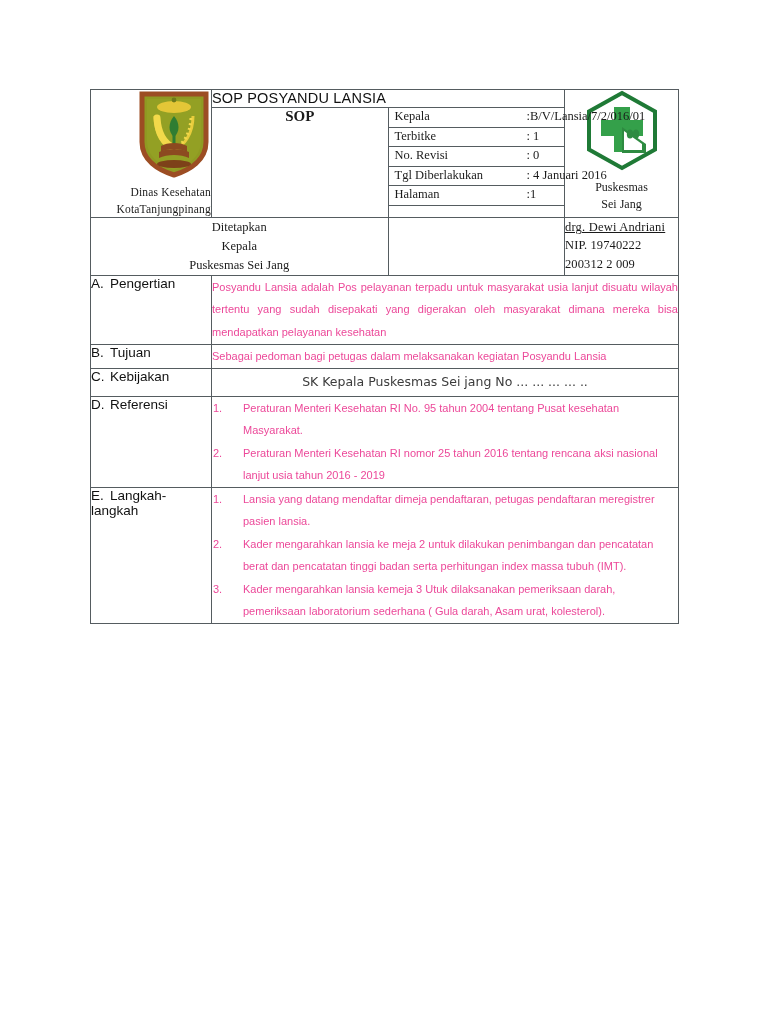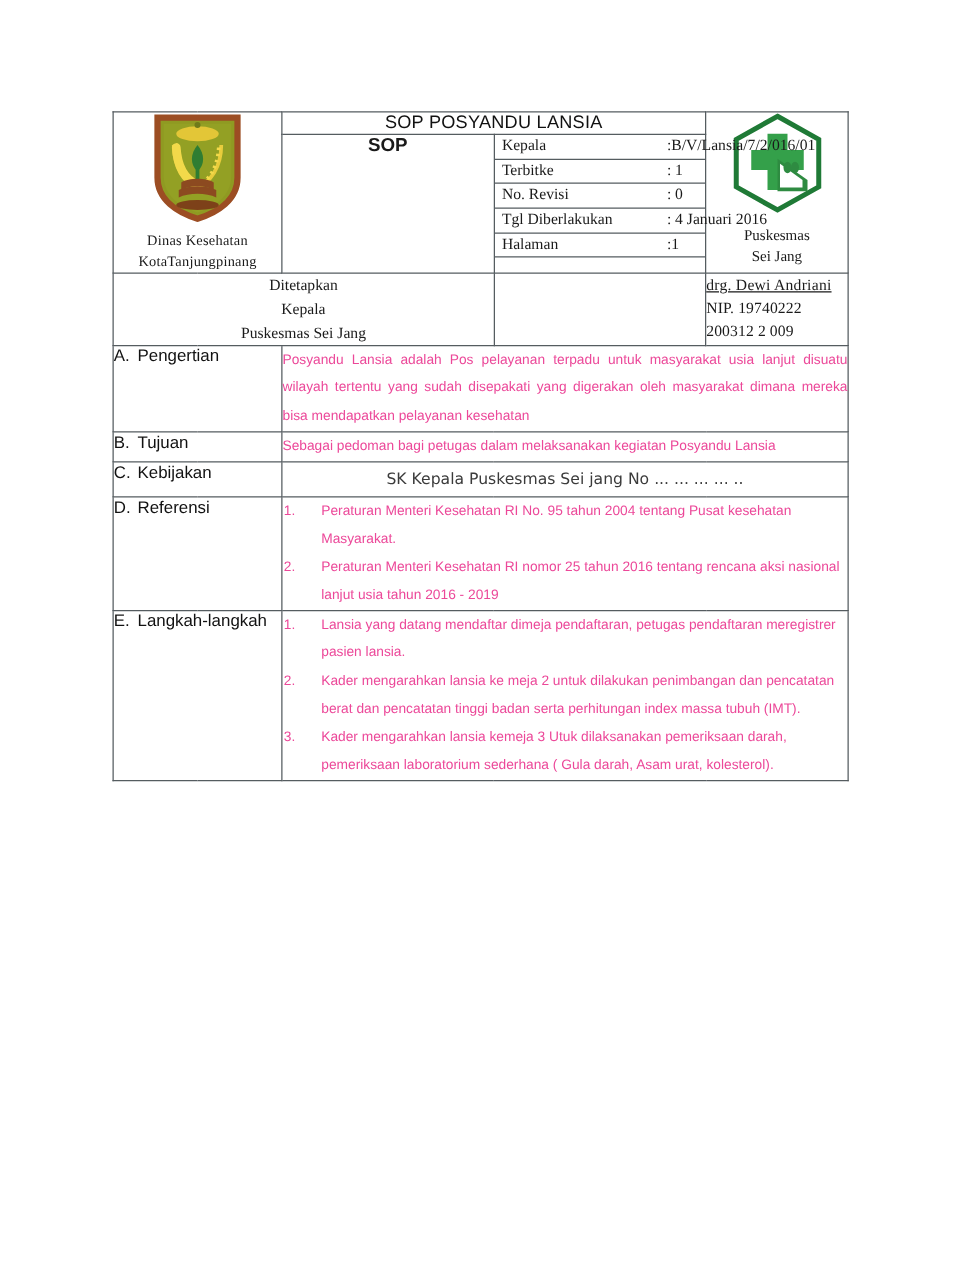--- a/index.html
+++ b/index.html
@@ -29,46 +29,46 @@
     table-layout: fixed;
   }
   .doc-table td {
     border: 1px solid #555c60;
     vertical-align: top;
     padding: 0;
   }
 
   
   .logo-cell {
-    width: 135px;
-    text-align: center;
+    width: 121px;
+    text-align: right;
     vertical-align: top;
     padding-top: 6px;
   }
   .logo-caption {
     font-family: "Liberation Serif", serif;
     font-size: 11.5px;
     line-height: 1.45;
     color: #1a1a1a;
     margin-top: 2px;
     letter-spacing: 0.2px;
   }
 
   .sop-cell {
     width: 60px;
     text-align: center;
     vertical-align: middle;
-    font-family: Liberation Sans, sans-serif;
+    font-family: Liberation Serif, serif;
     font-weight: bold;
     font-size: 15px;
     margin-top: 28px;
   }
 
   .title-cell {
-    text-align: center;
+    text-align: left;
     font-family: "Liberation Sans", sans-serif;
     font-size: 14.5px;
     padding: 4px 0 5px 0;
     letter-spacing: 0.2px;
     color: #111;
   }
 
   .meta-table {
     width: 100%;
     border-collapse: collapse;

